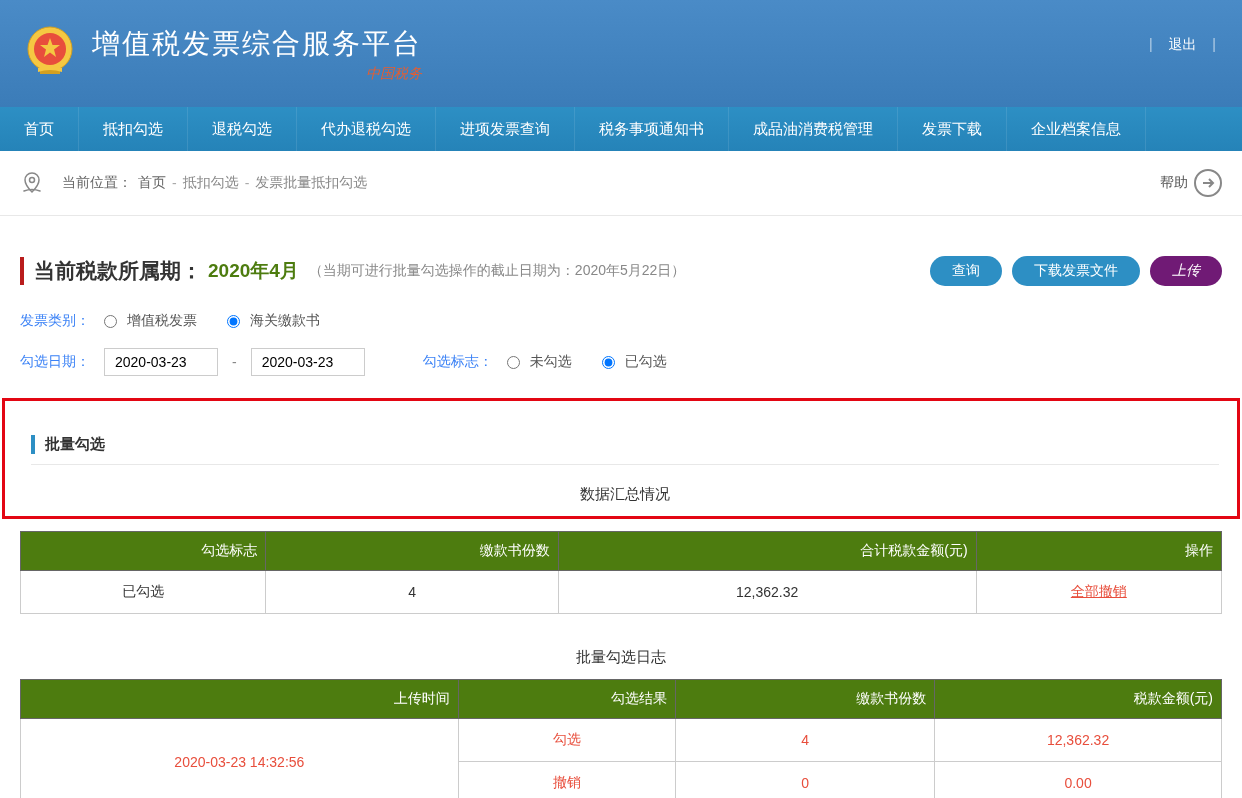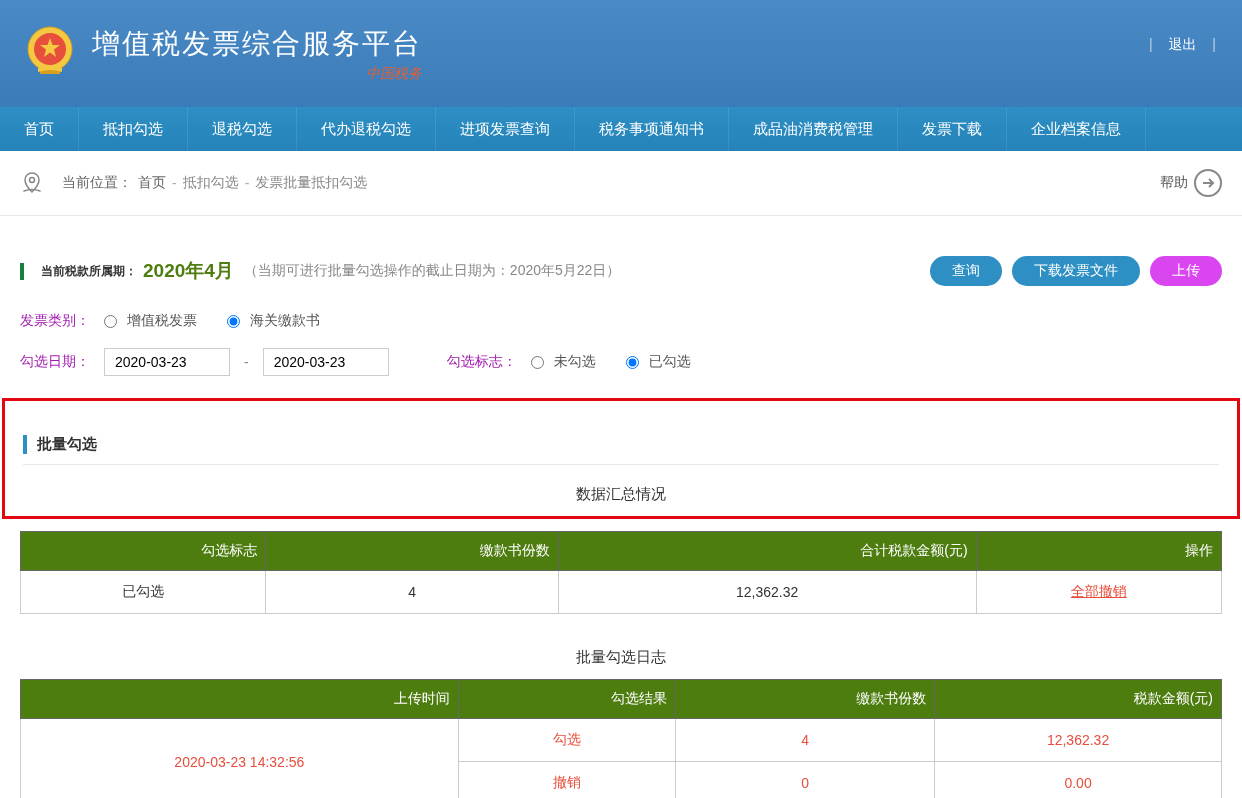--- a/index.html
+++ b/index.html
@@ -27,38 +27,38 @@
     .crumb-label { color: #666; margin-right: 6px; }
     .crumb-link { color: #666; cursor: pointer; }
     .crumb-sep { color: #aaa; margin: 0 6px; }
     .crumb-current { color: #888; }
     .help-area { margin-left: auto; display: flex; align-items: center; cursor: pointer; color: #555; gap: 6px; }
     .help-circle { width: 28px; height: 28px; border: 2px solid #888; border-radius: 50%; display: flex; align-items: center; justify-content: center; }
     
     
     .content { padding: 0 20px; }
     .period-row { display: flex; align-items: center; margin-top: 40px; padding-bottom: 8px; }
-    .bar-label { border-left: 4px solid #15803d; padding-left: 17px; font-weight: bold; font-size: 12px; }
+    .bar-label { border-left: 4px solid #b91c1c; padding-left: 10px; font-weight: bold; font-size: 21px; }
     .period-value { color: #4d7c0f; font-weight: bold; margin-left: 6px; font-size: 19px; }
     .period-note { color: #888; margin-left: 10px; font-size: 14px; }
     .btn-row { margin-left: auto; display: flex; gap: 10px; }
     .btn { border: none; border-radius: 16px; padding: 6px 22px; color: #fff; cursor: pointer; font-size: 14px; }
     .btn-blue { background: #2d8fc4; }
-    .btn-red { background: #d946ef; }
+    .btn-red { background: #701a75; font-style: italic; }
     
     
     .filter-row { display: flex; align-items: center; margin-top: 18px; gap: 14px; color: #555; }
     .radio-group { display: flex; align-items: center; gap: 6px; margin-right: 16px; }
     .radio-group input { margin-right: 4px; }
-    .date-input { border: 1px solid #ccc; padding: 5px 10px; width: 126px; font-size: 14px; }
+    .date-input { border: 1px solid #ccc; padding: 5px 10px; width: 114px; font-size: 14px; }
     .dash { color: #888; }
-    .filter-label { color: #a21caf; }
-    
-    
-    .red-highlight { border: 3px solid #e30613; margin-top: 22px; padding: 34px 0 12px 0; position: relative; left: -18px; width: calc(100% + 36px); }
+    .filter-label { color: #3b82f6; }
+    
+    
+    .red-highlight { border: 3px solid #e30613; margin-top: 22px; padding: 34px 0 12px 8px; position: relative; left: -18px; width: calc(100% + 36px); }
     .section-title { border-left: 4px solid #2d8fc4; padding-left: 10px; font-weight: bold; font-size: 15px; margin-left: 18px; }
     .section-hr { border: none; border-top: 1px solid #e8e8e8; margin: 10px 18px 0 18px; }
     .summary-caption { text-align: center; margin-top: 20px; font-size: 15px; color: #333; }
     
     
     .tbl { width: 100%; border-collapse: collapse; margin-top: 12px; }
     .tbl th { background: #4d7c0f; color: #fff; font-weight: normal; padding: 10px 8px; border: 1px solid #666; text-align: right; font-size: 14px; }
     .tbl td { border: 1px solid #ccc; padding: 12px 8px; text-align: center; font-size: 14px; }
     .red-text { color: #e84e3c; }
     .red-link { color: #e84e3c; text-decoration: underline; cursor: pointer; }

